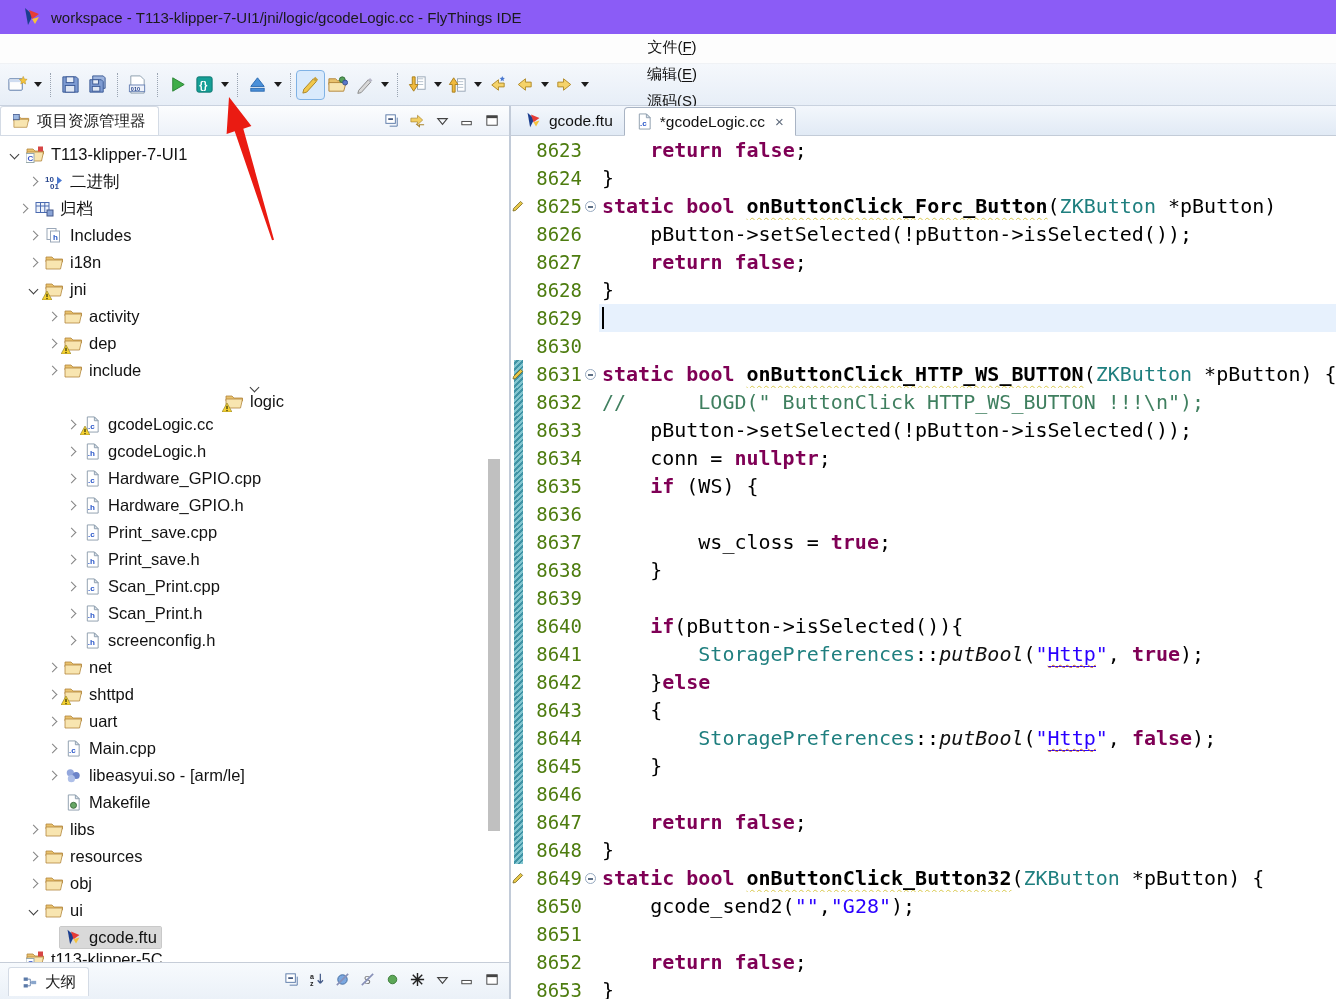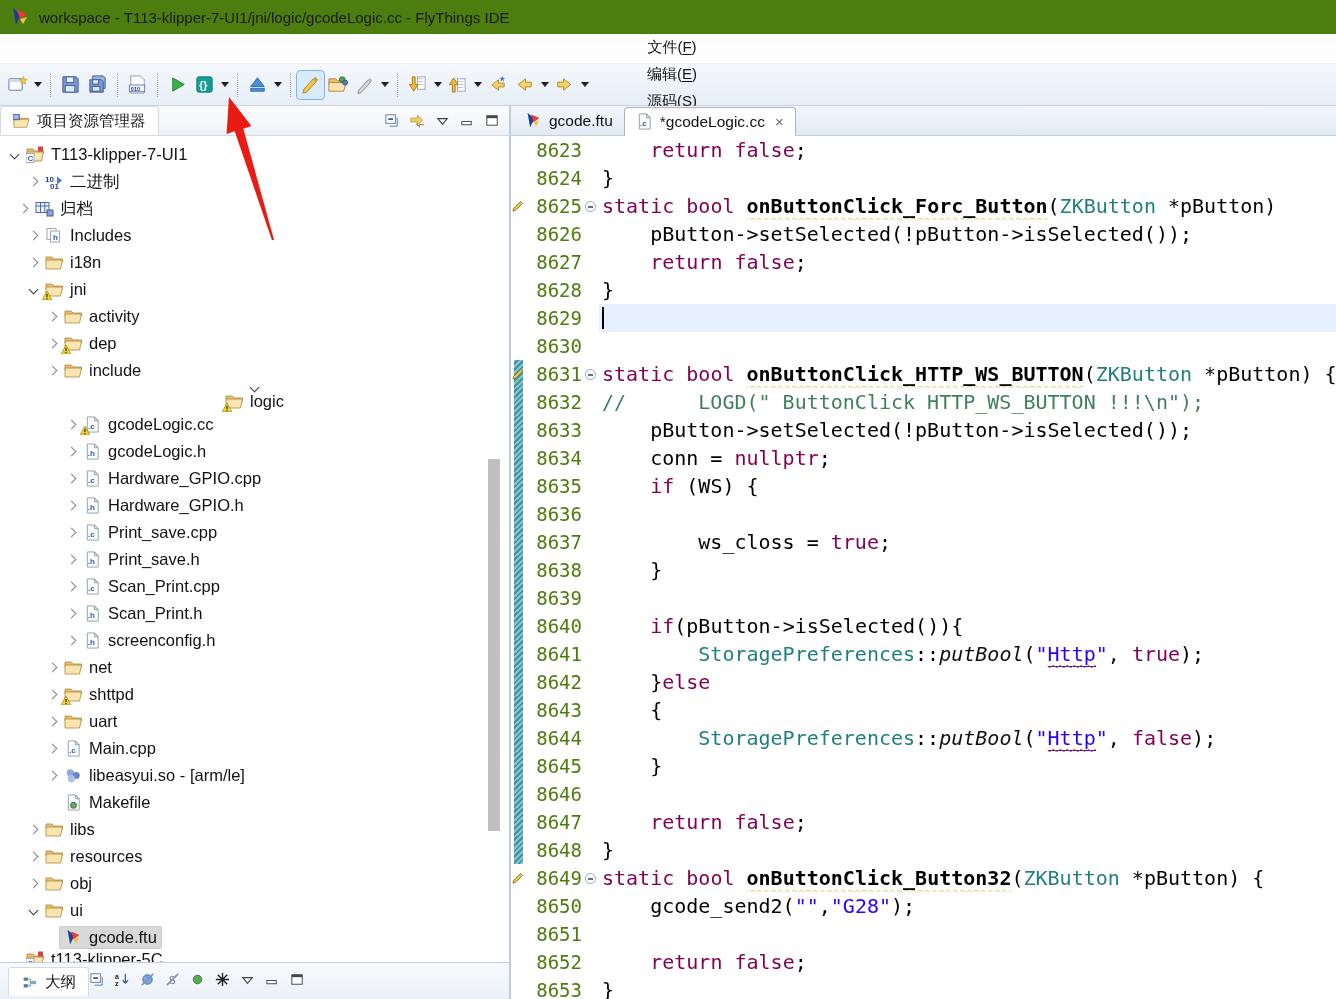--- a/index.html
+++ b/index.html
@@ -1,22 +1,22 @@
 <!DOCTYPE html>
 <html><head>
 <meta charset="utf-8">
 <style>
   html,body{margin:0;padding:0;width:1336px;height:999px;overflow:hidden;
     font-family:"Liberation Sans",sans-serif;background:#fff;}
   *{box-sizing:border-box;}
   .icon svg{display:block;width:100%;height:100%;}
 
   
-  .titlebar{height:34px;display:flex;align-items:center;gap:9px;padding-left:10px;
-    background:#4d7c0f;font-size:15px;color:#1b1b1b;}
+  .titlebar{height:34px;display:flex;align-items:center;gap:9px;padding-left:22px;
+    background:#8b5cf6;font-size:15px;color:#1b1b1b;}
   .titlelogo{width:20px;height:20px;flex:none;}
   .menubar{height:30px;display:flex;align-items:center;background:#fdfdfd;
     font-size:15px;color:#111;padding-left:8px;border-bottom:1px solid #f0f2f5;flex-direction:column;}
   .menu-item{padding:4px 14px;white-space:nowrap;}
   .menu-item u{text-underline-offset:2px;}
   .toolbar{height:42px;display:flex;align-items:center;padding-left:4px;
     background:linear-gradient(#f5f8fc,#e7eef7);
     border-bottom:1px solid #c9d2df;}
   .tbtn{height:28px;min-width:27px;padding:3px;display:flex;align-items:center;
     justify-content:center;border-radius:3px;position:relative;}
@@ -47,21 +47,21 @@
   .chev{width:7px;height:7px;border-right:1.7px solid #838383;border-bottom:1.7px solid #838383;}
   .chev.right{transform:rotate(-45deg);}
   .chev.down{transform:rotate(45deg);border-color:#3c3c3c;}
   .tbox{display:flex;align-items:center;gap:6px;padding:1px 4px;border-radius:1px;}
   .trow.sel .tbox{background:#d9d9d9;outline:1px solid #c9c9c9;}
   .ticon{width:19px;height:17px;position:relative;flex:none;}
   .ticon .warnov{position:absolute;left:-3px;bottom:-2px;width:10px;height:9px;}
   .trow.partial{height:16px;overflow:hidden;}
   .scroll-thumb{position:absolute;right:9px;top:353px;width:12px;height:372px;background:#c0c0c0;}
 
-  .outline-panel{height:37px;flex:none;display:flex;align-items:flex-start;
+  .outline-panel{height:37px;flex:none;display:flex;align-items:flex-start;justify-content:space-between;
     background:linear-gradient(#f7fafd,#ebf1f8);border-top:1px solid #c6cdd8;padding:4px 8px 0 0;}
   .outline-panel .header-icons{margin-top:4px;}
 
   
   .editor{flex:1;min-width:0;display:flex;flex-direction:column;background:#fff;}
   .tabbar{height:30px;flex:none;display:flex;align-items:flex-end;padding-left:3px;
     background:linear-gradient(#f3f7fc,#e1eaf5);border-bottom:1px solid #c3ccd8;}
   .etab{display:flex;align-items:center;gap:7px;height:29px;padding:0 11px;font-size:15.5px;color:#111;}
   .etab .icon{width:17px;height:17px;}
   .etab.active{background:#fff;border:1px solid #a9b4c4;border-bottom:1px solid #fff;
@@ -77,21 +77,21 @@
   .num{width:56px;flex:none;text-align:right;color:#4d7c0f;font-size:19px;}
   .fold{width:17px;flex:none;position:relative;}
   .fold.open::before{content:"";position:absolute;left:3px;top:9px;width:9px;height:9px;
     border:1px solid #96a9c0;border-radius:50%;background:#fff;}
   .fold.open::after{content:"";position:absolute;left:6px;top:14px;width:5px;height:1.5px;background:#5d6f85;}
   .src{flex:1;min-width:0;overflow:hidden;position:relative;padding-left:3px;}
   .cline.cur .src{background:#e7f1fd;}
   .caret{position:absolute;left:3px;top:3px;width:2px;height:22px;background:#000;}
 
   .tk-p{color:#000;}
-  .tk-k{color:#7f0055;font-weight:normal;}
+  .tk-k{color:#7f0055;font-weight:bold;}
   .tk-c{color:#3f7f5f;}
   .tk-t{color:#1f7f7f;}
   .tk-s{color:#2a00ff;}
   .tk-sl{color:#2a00ff;border-bottom:1px solid #2a00ff;
     text-decoration:underline wavy #cc6a28;text-decoration-thickness:1px;text-underline-offset:3px;}
   .tk-f{color:#000;font-weight:bold;text-decoration:underline wavy #d8c84c;
     text-decoration-thickness:1px;text-underline-offset:4px;}
   .tk-i{color:#101010;font-style:italic;}
 
   .arrow-overlay{position:absolute;left:0;top:0;width:1336px;height:999px;

